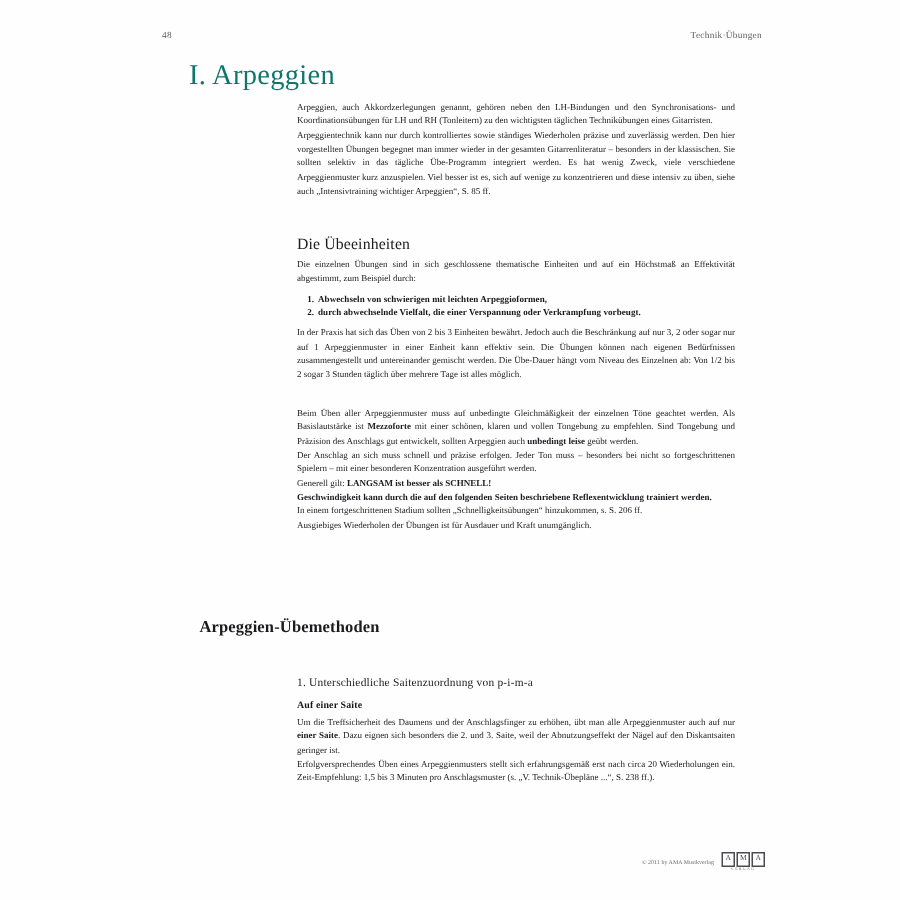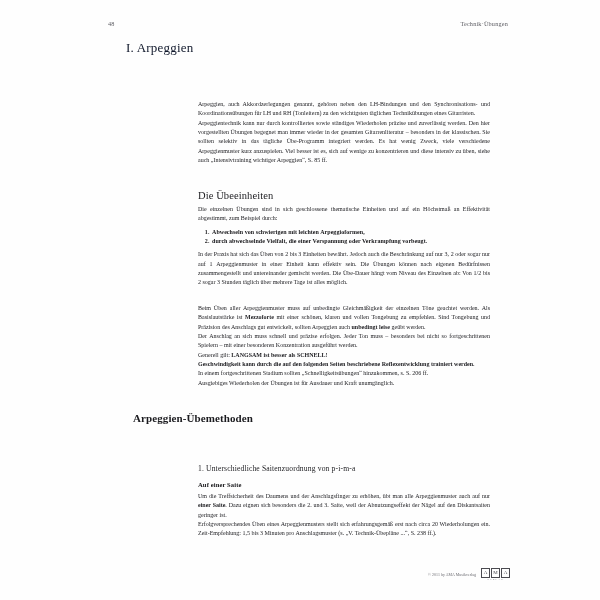--- a/index.html
+++ b/index.html
@@ -42,33 +42,32 @@
     position: absolute;
     right: 0;
     top: 0;
   }
 
   
   .chapter-title {
     position: absolute;
     top: 40px;
     left: 126px;
-    font-size: 13px;
+    font-size: 19px;
     font-weight: 400;
     letter-spacing: 0.2px;
-    color: #0f172a;
+    color: #0f766e;
     margin: 0;
   }
 
   
   .col {
     position: absolute;
     left: 198px;
     width: 292px;
-    margin-top: 32px;
   }
 
   p.body {
     margin: 0;
     font-size: 6.0px;
     line-height: 9.35px;
     text-align: justify;
     text-justify: inter-word;
     color: #1d1d21;
     -webkit-hyphens: none;
@@ -212,21 +211,21 @@
     <p class="body"><span>Beim Üben aller Arpeggienmuster muss auf unbedingte Gleichmäßigkeit der einzelnen Töne geachtet werden. Als Basislautstärke ist </span><b>Mezzoforte</b><span> mit einer schönen, klaren und vollen Tongebung zu empfehlen. Sind Tongebung und Präzision des Anschlags gut entwickelt, sollten Arpeggien auch </span><b>unbedingt leise</b><span> geübt werden.</span></p>
     <p class="body">Der Anschlag an sich muss schnell und präzise erfolgen. Jeder Ton muss – besonders bei nicht so fortgeschrittenen Spielern – mit einer besonderen Konzentration ausgeführt werden.</p>
     <p class="body"><span>Generell gilt: </span><b>LANGSAM ist besser als SCHNELL!</b></p>
     <p class="body"><b>Geschwindigkeit kann durch die auf den folgenden Seiten beschriebene Reflexentwicklung trainiert werden.</b></p>
     <p class="body">In einem fortgeschrittenen Stadium sollten „Schnelligkeitsübungen“ hinzukommen, s. S. 206 ff.</p>
     <p class="body">Ausgiebiges Wiederholen der Übungen ist für Ausdauer und Kraft unumgänglich.</p>
   </div>
 
   <h2 class="sub2">Arpeggien-Übemethoden</h2>
 
-  <div class="col" style="top:432px;">
+  <div class="col" style="top:450px;">
     <h3 class="sub3">1. Unterschiedliche Saitenzuordnung von p-i-m-a</h3>
     <div class="gap-m"></div>
     <h4 class="sub4">Auf einer Saite</h4>
     <div class="gap-s"></div>
     <p class="body"><span>Um die Treffsicherheit des Daumens und der Anschlagsfinger zu erhöhen, übt man alle Arpeggienmuster auch auf nur </span><b>einer Saite</b><span>. Dazu eignen sich besonders die 2. und 3. Saite, weil der Abnutzungseffekt der Nägel auf den Diskantsaiten geringer ist.</span></p>
     <p class="body">Erfolgversprechendes Üben eines Arpeggienmusters stellt sich erfahrungsgemäß erst nach circa 20 Wiederholungen ein. Zeit-Empfehlung: 1,5 bis 3 Minuten pro Anschlagsmuster (s. „V. Technik-Übepläne ...“, S. 238 ff.).</p>
   </div>
 
   <div class="footer">
     <span class="copyright">© 2011 by AMA Musikverlag</span>

